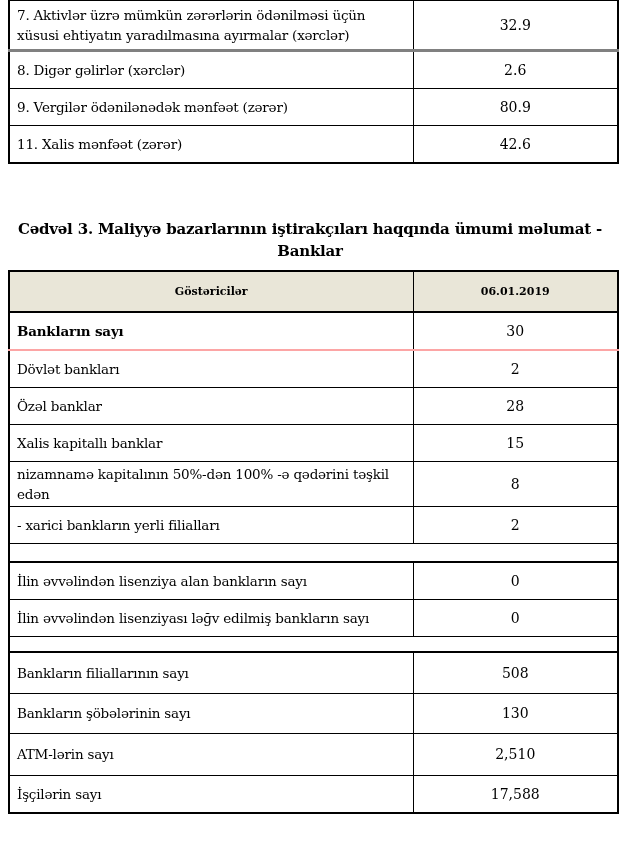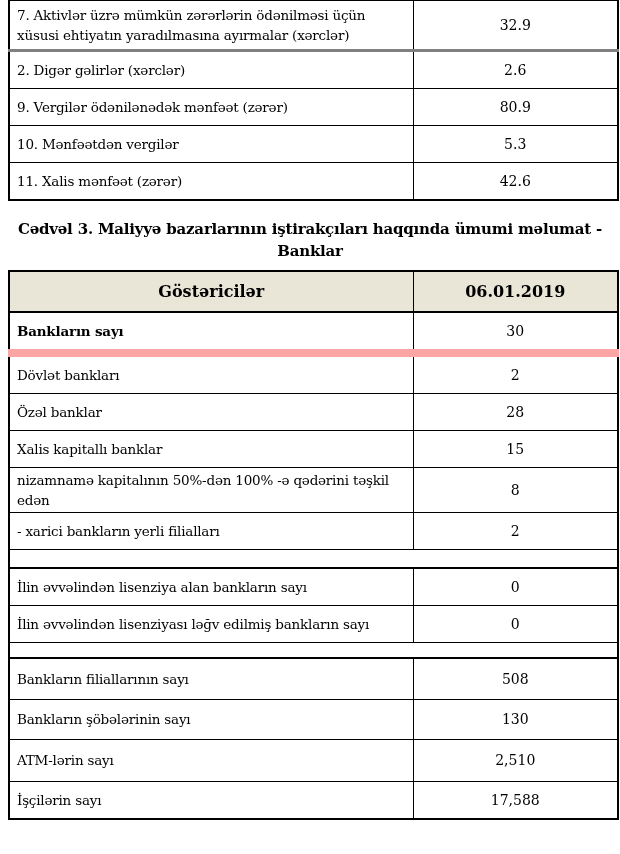--- a/index.html
+++ b/index.html
@@ -23,25 +23,25 @@
 
   
   table.t1 { top:0; border:2px solid #000; border-top-width:1px; }
   table.t1 tr.gray-sep td { border-bottom:3px solid #808080; }
 
   
   table.t2 { top:270px; border:2px solid #000; }
   tr.head td {
     background:#e9e6d8;
     font-weight:bold; text-align:center;
-    font-size:16px; letter-spacing:0;
+    font-size:11px; letter-spacing:0;
     border-bottom:2px solid #000;
   }
   tr.bold-row td.label { font-weight:bold; }
-  tr.gray-sep td { border-bottom:8px solid #fca5a5; }
+  tr.gray-sep td { border-bottom:2px solid #fca5a5; }
   tr.spacer td { border-bottom:2px solid #000; }
 
   
   .section-title {
     position:absolute; top:218px; left:0; width:620px;
     text-align:center; font-weight:bold;
     font-size:15px; line-height:22px; letter-spacing:-0.2px;
     white-space:nowrap;
   }
 </style>
@@ -54,30 +54,26 @@
     <colgroup>
         <col style="width:404px">
         <col style="width:205px">
       </colgroup>
     <tbody>
         <tr class="gray-sep" style="height:50px">
       <td class="label">7. Aktivlər üzrə mümkün zərərlərin ödənilməsi üçün xüsusi ehtiyatın yaradılmasına ayırmalar (xərclər)</td>
       <td class="val">32.9</td>
     </tr>
     <tr style="height:33px">
-      <td class="label">2. Digər gəlirlər (xərclər)</td>
+      <td class="label">8. Digər gəlirlər (xərclər)</td>
       <td class="val">2.6</td>
     </tr>
     <tr style="height:28px">
       <td class="label">9. Vergilər ödənilənədək mənfəət (zərər)</td>
       <td class="val">80.9</td>
-    </tr>
-    <tr style="height:28px">
-      <td class="label">10. Mənfəətdən vergilər</td>
-      <td class="val">5.3</td>
     </tr>
     <tr style="height:29px">
       <td class="label">11. Xalis mənfəət (zərər)</td>
       <td class="val">42.6</td>
     </tr>
   </tbody>
     </table>
 
   <div class="section-title">
     <div>Cədvəl 3. Maliyyə bazarlarının iştirakçıları haqqında ümumi məlumat -</div>

